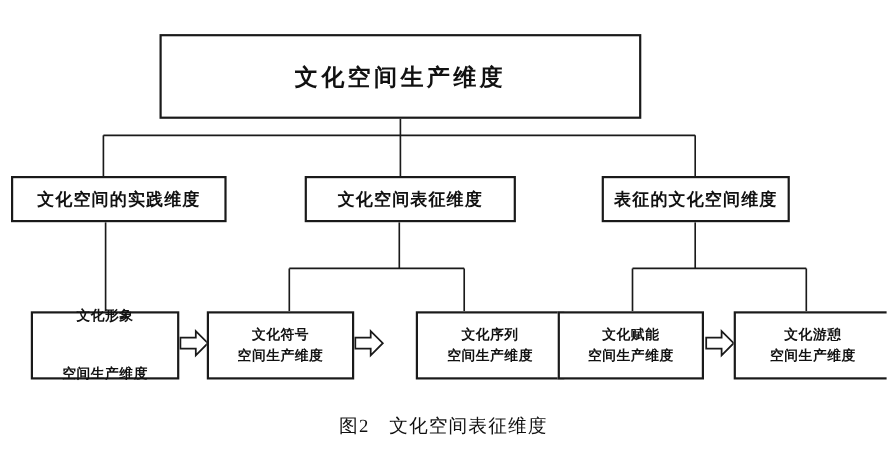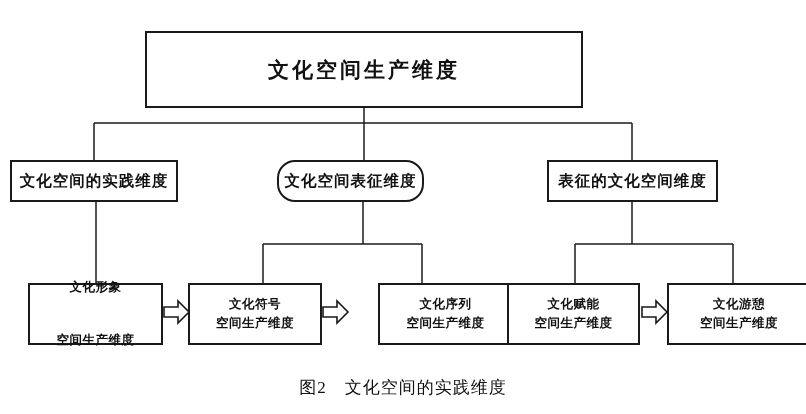--- a/index.html
+++ b/index.html
@@ -32,22 +32,22 @@
     z-index: 2;
   }
   .node-root {
     left: 145px; top: 13px; width: 438px; height: 77px;
     font-size: 21px; font-weight: 700; letter-spacing: 3px; margin-top: 18px;
   }
   .node-l2 {
     top: 160px; height: 42px;
     font-size: 15.5px; font-weight: 700; letter-spacing: 1px;
   }
-  .node-l2-0 { left: 10px;  width: 168px; }
-  .node-l2-1 { left: 277px; width: 147px; border-radius: 18px; }
+  .node-l2-0 { left: 10px;  width: 196px; }
+  .node-l2-1 { left: 277px; width: 192px; }
   .node-l2-2 { left: 547px; width: 171px; }
   .node-l3 {
     top: 283px; height: 62px;
     font-size: 12.5px; font-weight: 600;
     line-height: 1.55; letter-spacing: 0.5px;
     flex-direction: column;
   }
   .node-l3-0 { left: 28px;  width: 135px; gap: 33px; }
   .node-l3-1 { left: 188px; width: 134px; }
   .node-l3-2 { left: 347px; width: 135px; margin-left: 31px; }
@@ -125,15 +125,15 @@
   </div>
   <div class="node node-l3 node-l3-3">
     <span>文化赋能</span>
     <span>空间生产维度</span>
   </div>
   <div class="node node-l3 node-l3-4">
     <span>文化游憩</span>
     <span>空间生产维度</span>
   </div>
 
-  <div class="caption">图2　文化空间的实践维度</div>
+  <div class="caption">图2　文化空间表征维度</div>
 
 </div>
 
 </body></html>

